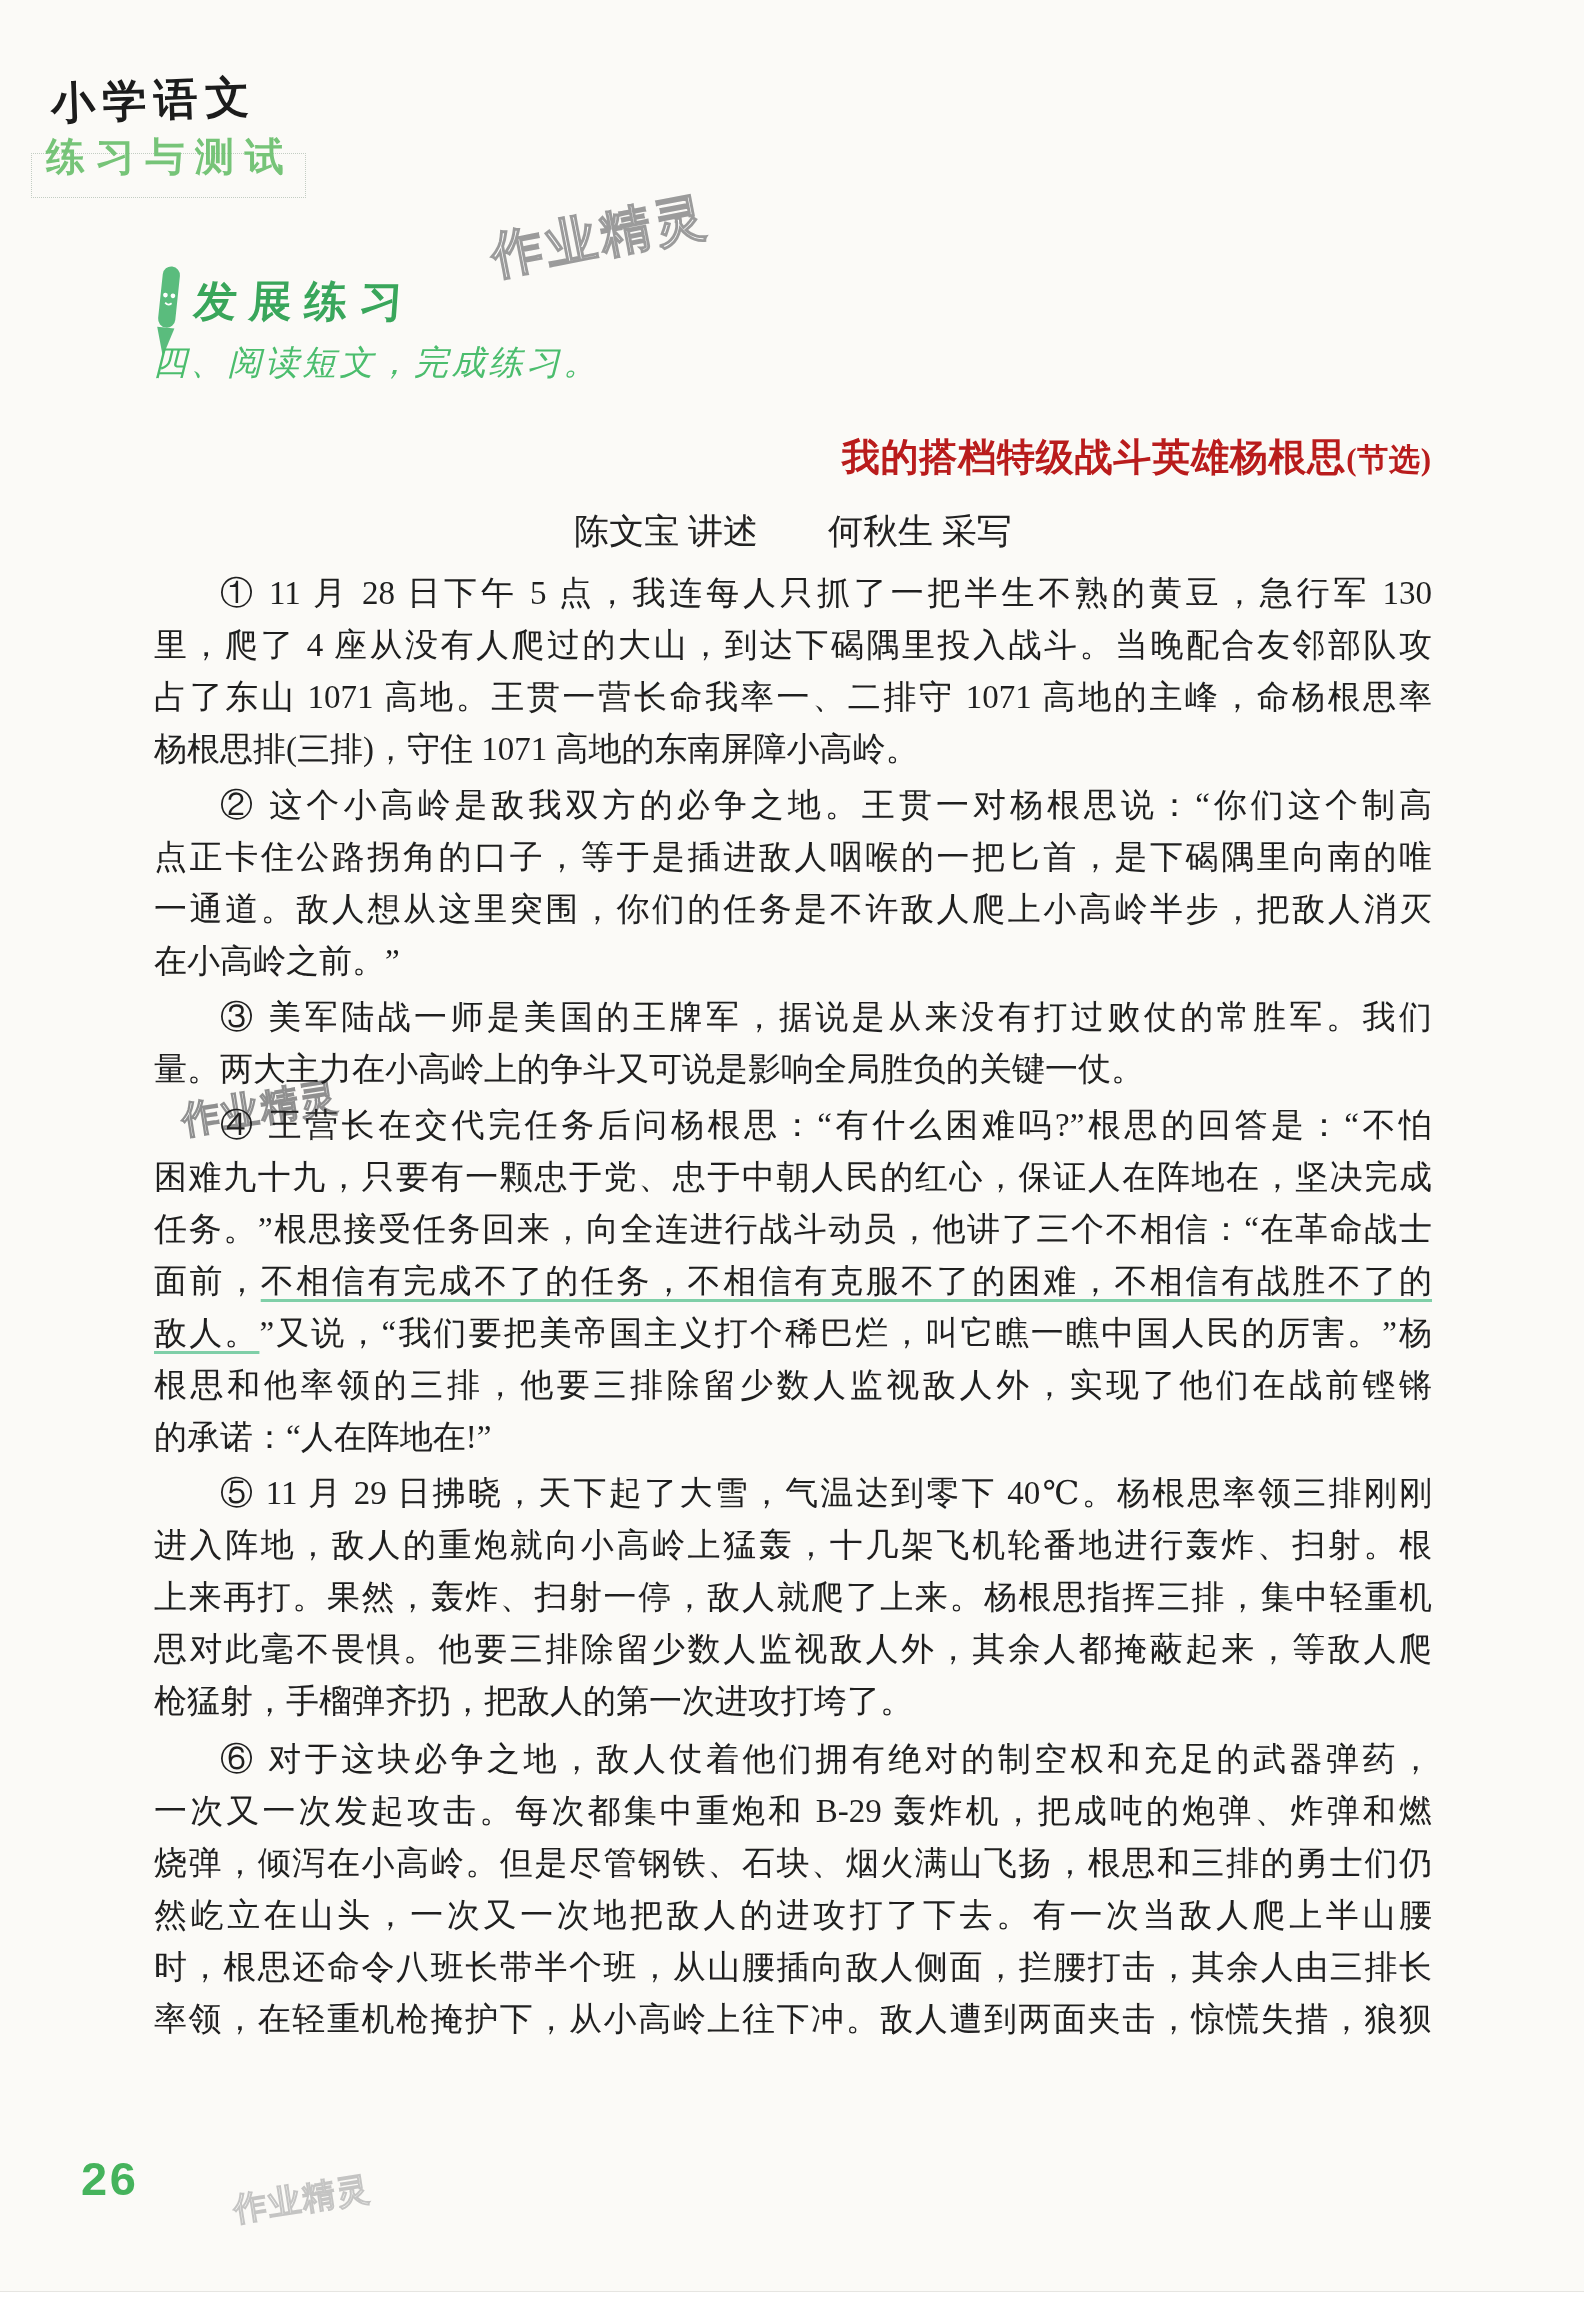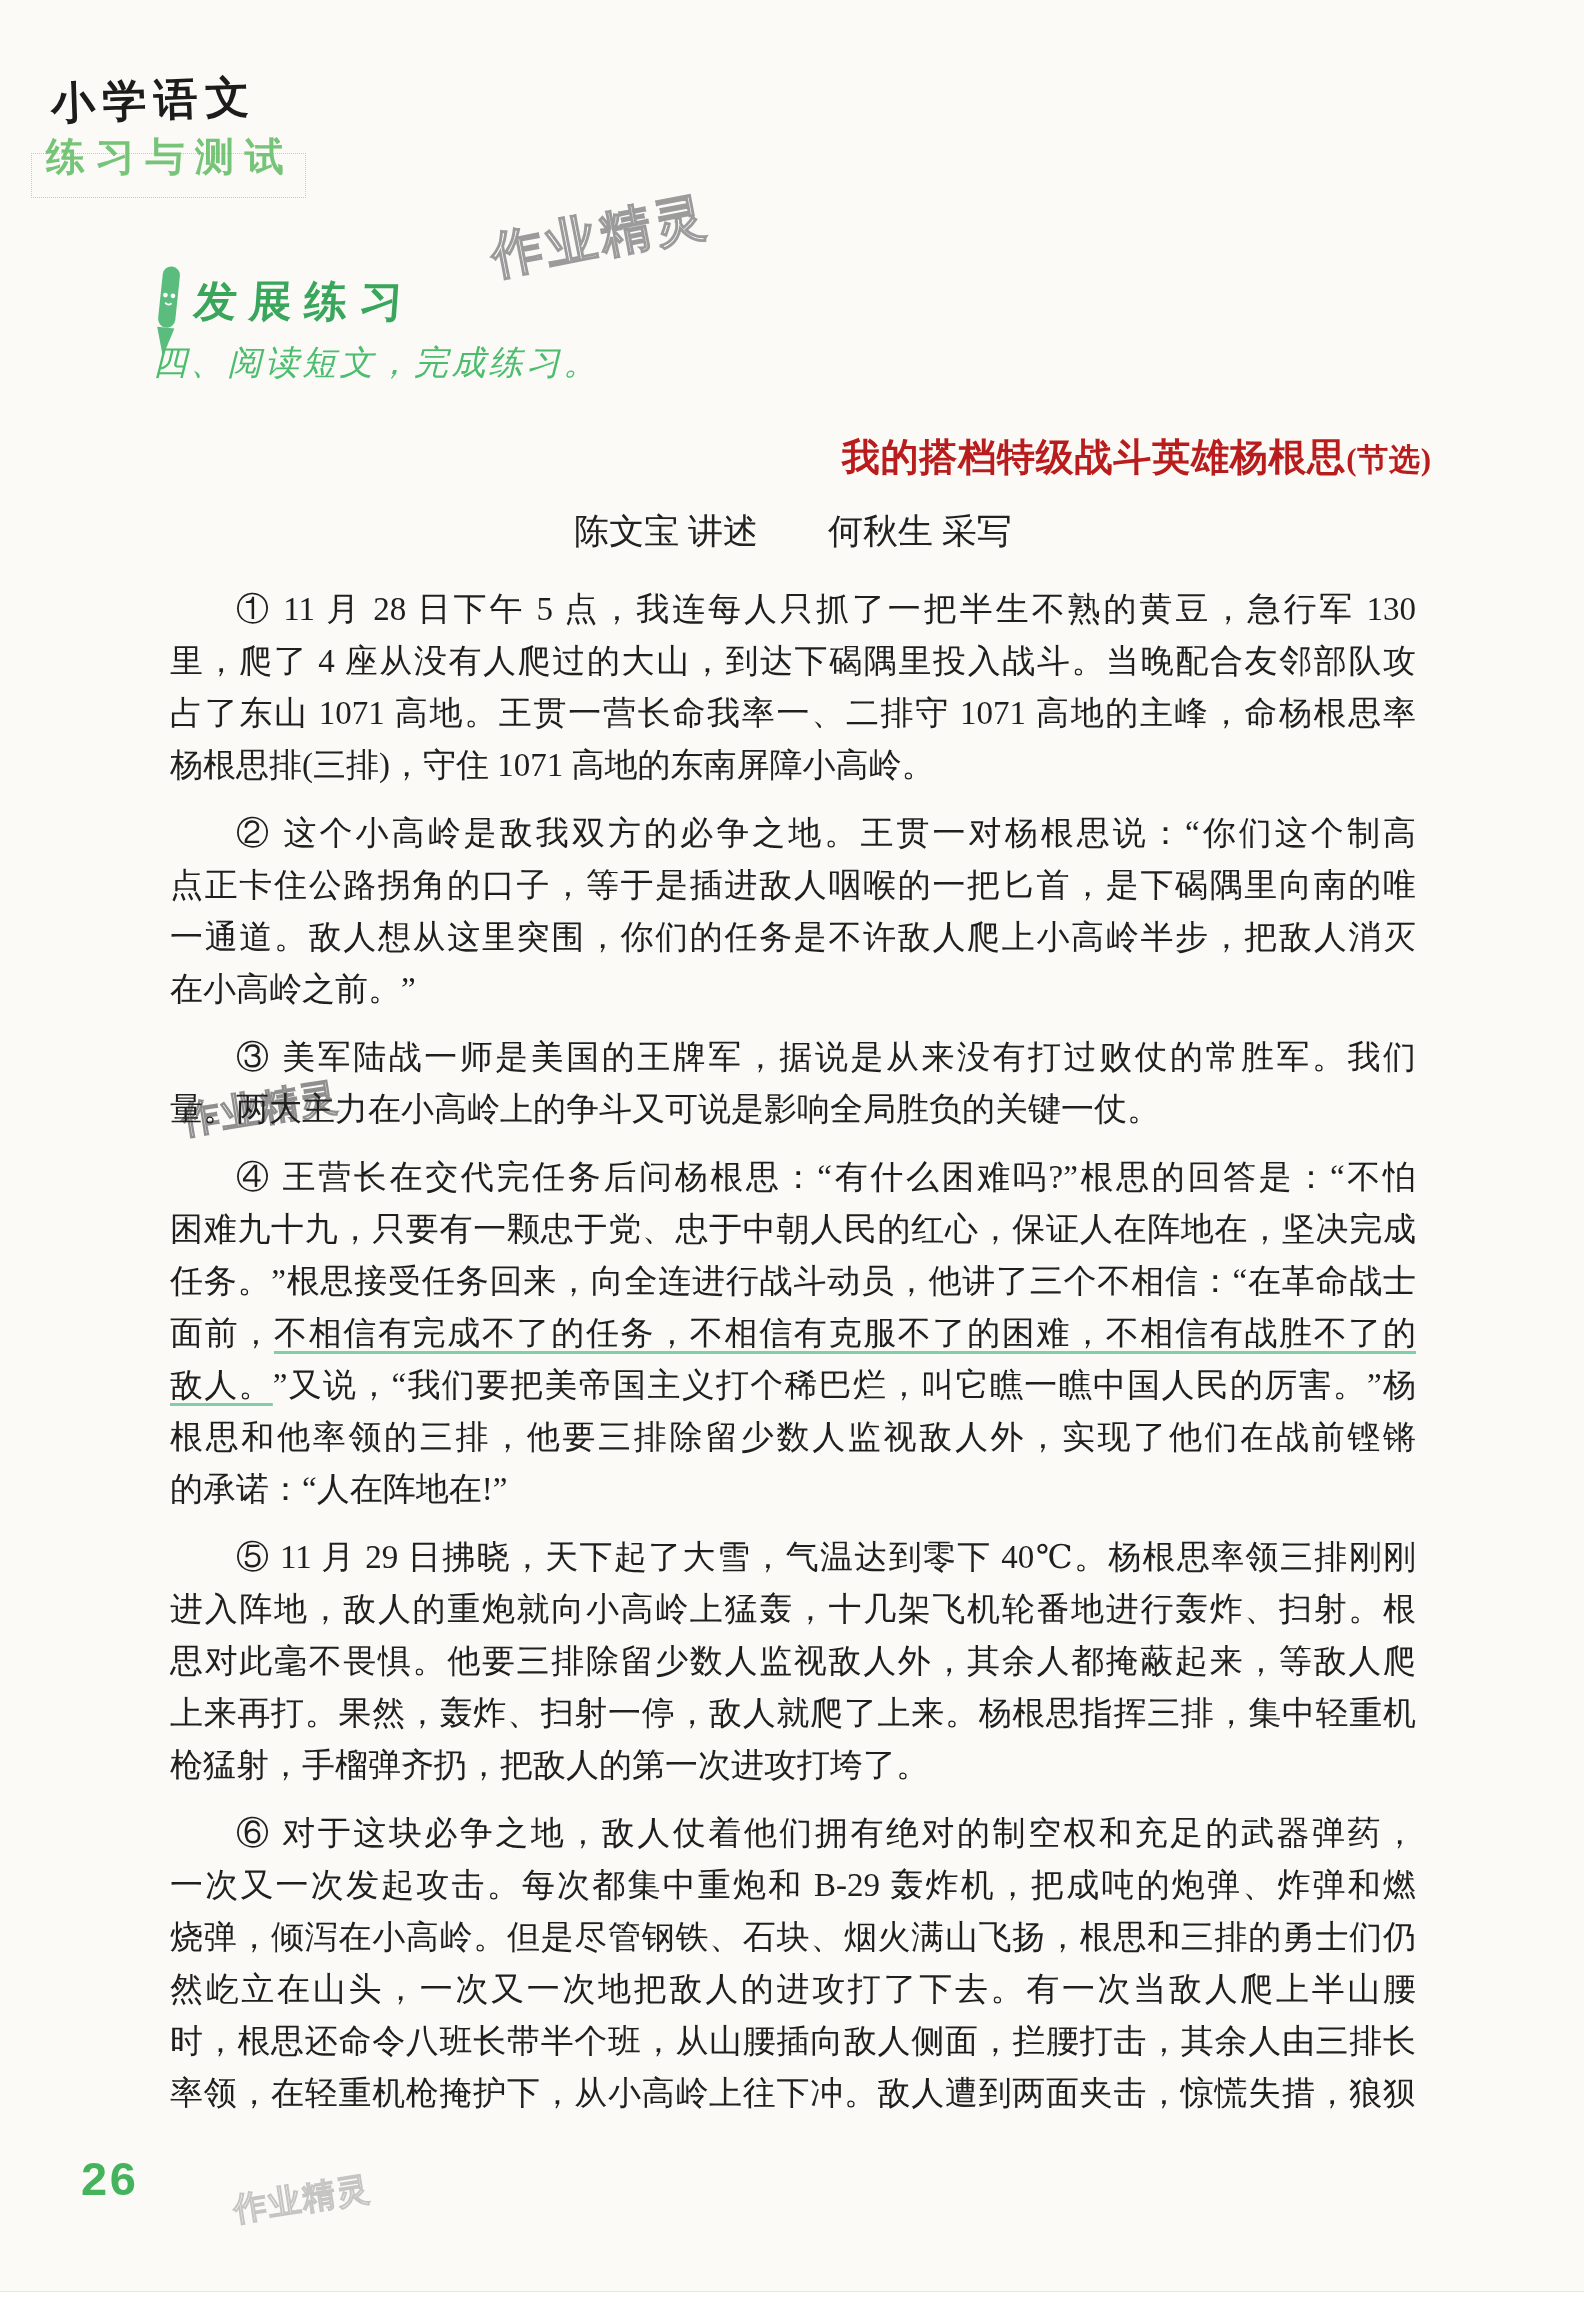--- a/index.html
+++ b/index.html
@@ -55,21 +55,21 @@
   }
   .title .note{font-size:31px;font-weight:700;}
   .byline{
     position:absolute;left:154px;top:508px;width:1278px;text-align:center;
     font-size:35px;color:#222222;
   }
   .body{
     position:absolute;left:154px;top:567px;width:1278px;
     font-size:33px;line-height:52px;color:#1f1f1f;
   }
-  .para{margin:16px;}
+  .para{margin:0;}
   .para + .para{margin-top:4.1px;}
   .para.p6{margin-top:5.8px;}
   .line{text-align:justify;text-align-last:justify;}
   .line.short{text-align-last:left;}
   .line.ind{text-indent:66px;}
   .uline{
     text-decoration:underline;
     text-decoration-color:#7fcfa8;
     text-decoration-thickness:2.5px;
     text-underline-offset:6.6px;
@@ -143,22 +143,22 @@
       <div class="line"><span>任务。”根思接受任务回来，向全连进行战斗动员，他讲了三个不相信：“在革命战士</span></div>
       <div class="line"><span>面前，</span><span class="uline">不相信有完成不了的任务，不相信有克服不了的困难，不相信有战胜不了的</span></div>
       <div class="line"><span class="uline">敌人。</span><span>”又说，“我们要把美帝国主义打个稀巴烂，叫它瞧一瞧中国人民的厉害。”杨</span></div>
       <div class="line"><span>根思和他率领的三排，他要三排除留少数人监视敌人外，实现了他们在战前铿锵</span></div>
       <div class="line short"><span>的承诺：“人在阵地在!”</span></div>
     </div>
 
     <div class="para">
       <div class="line ind"><span>⑤ 11 月 29 日拂晓，天下起了大雪，气温达到零下 40℃。杨根思率领三排刚刚</span></div>
       <div class="line"><span>进入阵地，敌人的重炮就向小高岭上猛轰，十几架飞机轮番地进行轰炸、扫射。根</span></div>
+      <div class="line"><span>上来再打。果然，轰炸、扫射一停，敌人就爬了上来。杨根思指挥三排，集中轻重机</span></div>
       <div class="line"><span>思对此毫不畏惧。他要三排除留少数人监视敌人外，其余人都掩蔽起来，等敌人爬</span></div>
-      <div class="line"><span>上来再打。果然，轰炸、扫射一停，敌人就爬了上来。杨根思指挥三排，集中轻重机</span></div>
       <div class="line short"><span>枪猛射，手榴弹齐扔，把敌人的第一次进攻打垮了。</span></div>
     </div>
 
     <div class="para p6">
       <div class="line ind"><span class="wavy">⑥ 对于这块必争之地，敌人仗着他们拥有绝对的制空权和充足的武器弹药，</span></div>
       <div class="line"><span class="wavy">一次又一次发起攻击。每次都集中重炮和 B-29 轰炸机，把成吨的炮弹、炸弹和燃</span></div>
       <div class="line"><span class="wavy">烧弹，倾泻在小高岭。但是尽管钢铁、石块、烟火满山飞扬，根思和三排的勇士们仍</span></div>
       <div class="line"><span class="wavy">然屹立在山头，一次又一次地把敌人的进攻打了下去。</span><span>有一次当敌人爬上半山腰</span></div>
       <div class="line"><span>时，根思还命令八班长带半个班，从山腰插向敌人侧面，拦腰打击，其余人由三排长</span></div>
       <div class="line"><span>率领，在轻重机枪掩护下，从小高岭上往下冲。敌人遭到两面夹击，惊慌失措，狼狈</span></div>

